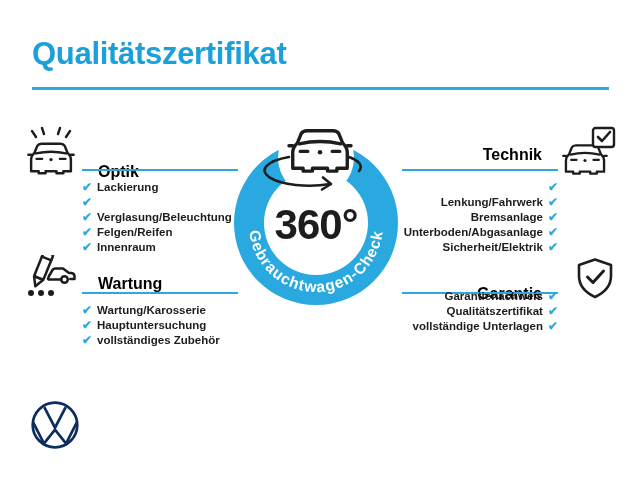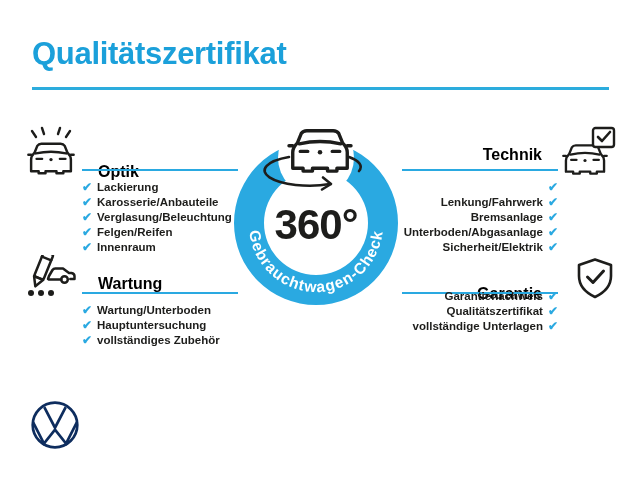--- a/index.html
+++ b/index.html
@@ -94,21 +94,20 @@
   </svg>
   <h2 class="sec-title" id="optik-title">Optik</h2>
   <div class="rule" id="optik-rule"></div>
   <div class="list" id="optik-list">
     <div class="row">
         <span class="chk">✔</span>
         <span>Lackierung</span>
       </div>
     <div class="row">
         <span class="chk">✔</span>
-        <span>Karosserie/Anbauteile</span>
       </div>
     <div class="row">
         <span class="chk">✔</span>
         <span>Verglasung/Beleuchtung</span>
       </div>
     <div class="row">
         <span class="chk">✔</span>
         <span>Felgen/Reifen</span>
       </div>
     <div class="row">
@@ -132,21 +131,21 @@
       <circle cx="7" cy="38" r="3"></circle>
         <circle cx="17" cy="38" r="3"></circle>
         <circle cx="27" cy="38" r="3"></circle>
     </g>
   </svg>
   <h2 class="sec-title" id="wartung-title">Wartung</h2>
   <div class="rule" id="wartung-rule"></div>
   <div class="list" id="wartung-list">
     <div class="row">
         <span class="chk">✔</span>
-        <span>Wartung/Unterboden</span>
+        <span>Wartung/Karosserie</span>
       </div>
     <div class="row">
         <span class="chk">✔</span>
         <span>Hauptuntersuchung</span>
       </div>
     <div class="row">
         <span class="chk">✔</span>
         <span>vollständiges Zubehör</span>
       </div>
   </div>

